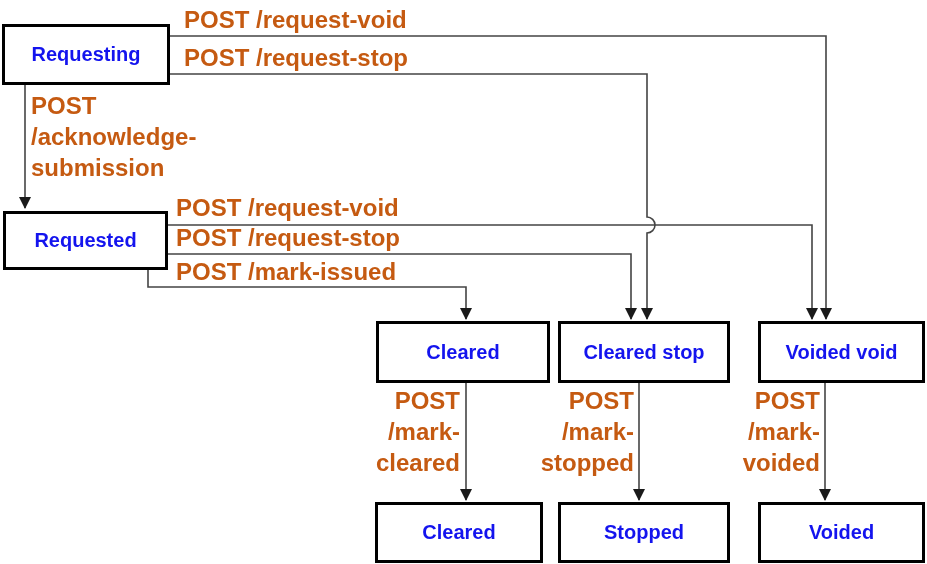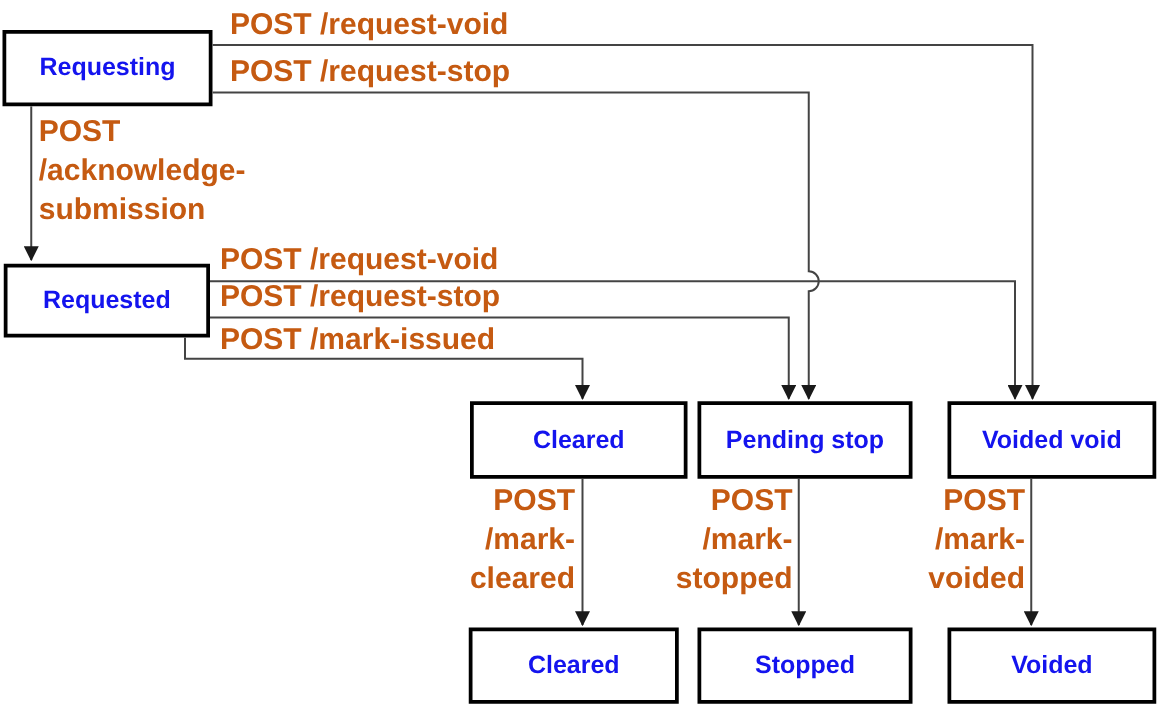--- a/index.html
+++ b/index.html
@@ -95,21 +95,21 @@
   <div class="state-box" id="box-requesting">
     <span class="state-label">Requesting</span>
   </div>
   <div class="state-box" id="box-requested">
     <span class="state-label">Requested</span>
   </div>
   <div class="state-box" id="box-issued">
     <span class="state-label">Cleared</span>
   </div>
   <div class="state-box" id="box-pending-stop">
-    <span class="state-label">Pending stop</span>
+    <span class="state-label">Cleared stop</span>
   </div>
   <div class="state-box" id="box-pending-void">
     <span class="state-label">Voided void</span>
   </div>
   <div class="state-box" id="box-cleared">
     <span class="state-label">Cleared</span>
   </div>
   <div class="state-box" id="box-stopped">
     <span class="state-label">Stopped</span>
   </div>

